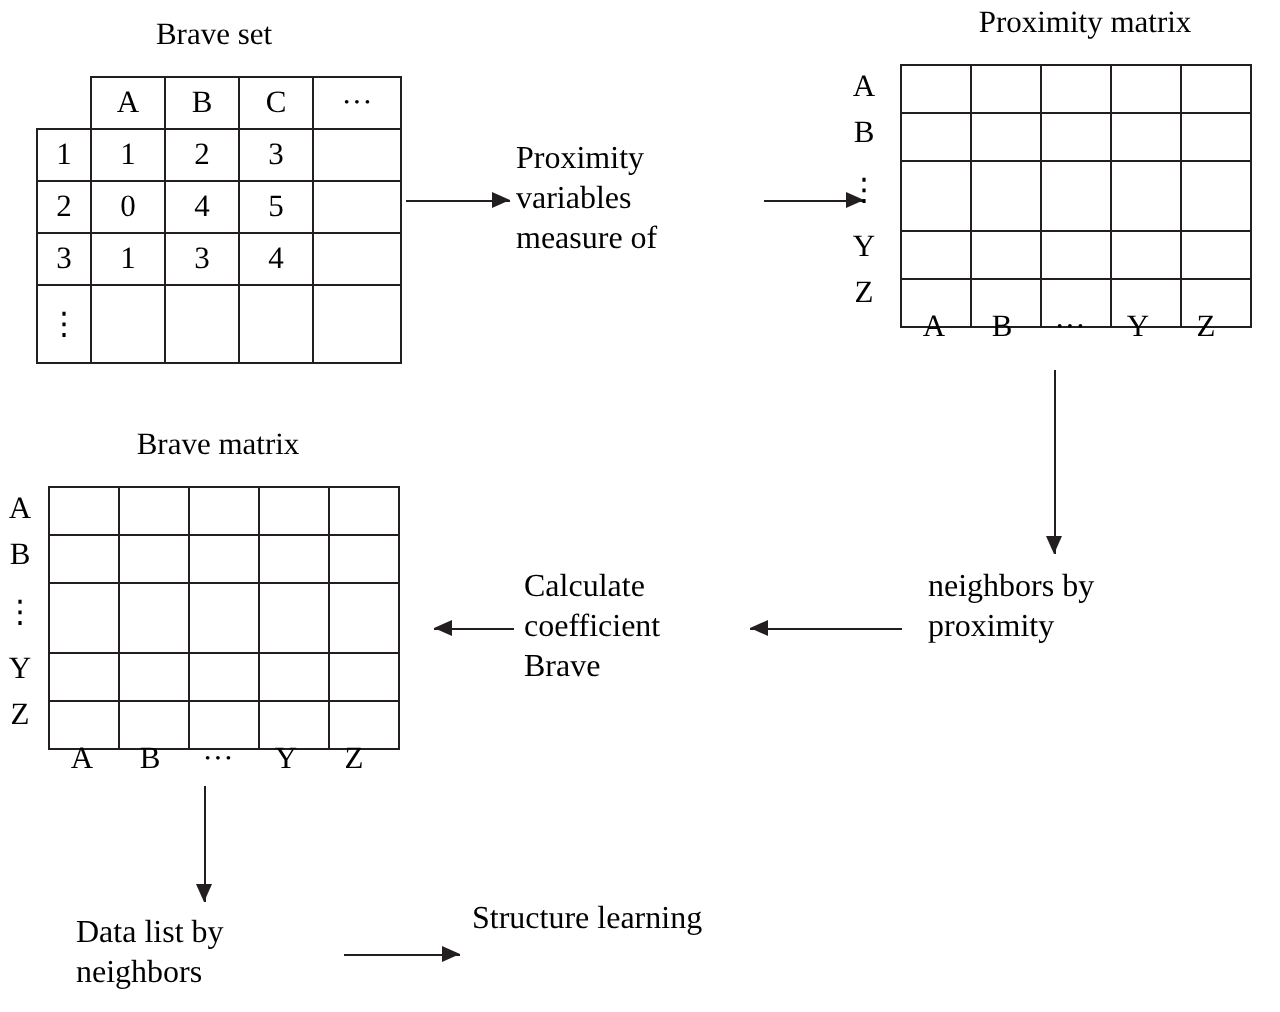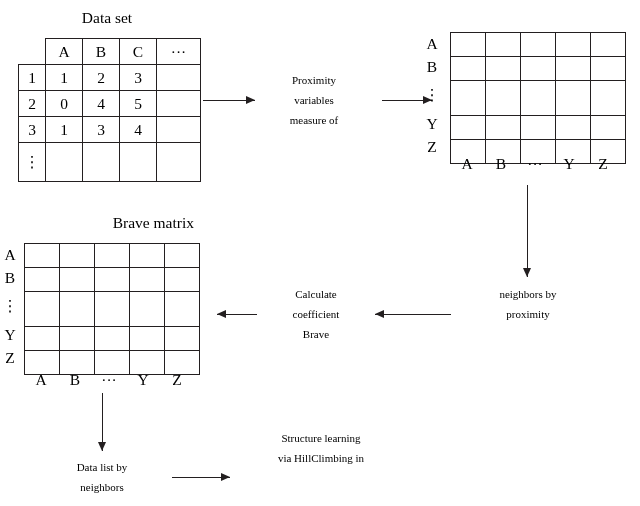--- a/index.html
+++ b/index.html
@@ -18,23 +18,23 @@
   }
   .caption {
     position: absolute;
     font-size: 15.5px;
     line-height: 19px;
     text-align: center;
     white-space: nowrap;
   }
   .proc {
     position: absolute;
-    font-size: 11px;
+    font-size: 16px;
     line-height: 20px;
-    text-align: center;
+    text-align: left;
   }
   
   table.grid {
     position: absolute;
     border-collapse: collapse;
     table-layout: fixed;
   }
   table.grid td {
     border: 1px solid #231f20;
     text-align: center;
@@ -127,21 +127,21 @@
     bottom: 0; left: 50%;
     transform: translateX(-50%);
   }
 </style>
 </head>
 <body>
 
 <div id="canvas">
 
   <div class="caption" style="left:18px; top:8px; width:178px;">
-    <span>Data set</span>
+    <span>Brave set</span>
   </div>
 
   <table class="grid" id="dataset-table">
     <tbody>
       <tr>
         <td class="c0 open"></td>
         <td class="c1">A</td>
         <td class="c2">B</td>
         <td class="c3">C</td>
         <td class="c4">···</td>
@@ -186,20 +186,23 @@
     <div>Proximity</div>
     <div>variables</div>
     <div>measure of</div>
   </div>
 
   <div class="arrow" style="left:382px; top:92px; width:50px; height:16px;">
     <div class="shaft-h" style="width:50px;"></div>
     <div class="head right"></div>
   </div>
 
+  <div class="caption" style="left:450px; top:2px; width:185px;">
+    <span>Proximity matrix</span>
+  </div>
 
   <div class="side-labels" style="left:424px; top:32px;">
     <span>A</span>
     <span>B</span>
     <span class="tall">⋮</span>
     <span>Y</span>
     <span>Z</span>
   </div>
 
   <table class="grid matrix" id="proximity-matrix">
@@ -269,21 +272,21 @@
     <div>Calculate</div>
     <div>coefficient</div>
     <div>Brave</div>
   </div>
 
   <div class="arrow" style="left:217px; top:306px; width:40px; height:16px;">
     <div class="shaft-h" style="width:40px;"></div>
     <div class="head left"></div>
   </div>
 
-  <div class="caption" style="left:24px; top:213px; width:170px;text-align:right;">
+  <div class="caption" style="left:24px; top:213px; width:170px;">
     <span>Brave matrix</span>
   </div>
 
   <div class="side-labels" style="left:2px; top:243px;">
     <span>A</span>
     <span>B</span>
     <span class="tall">⋮</span>
     <span>Y</span>
     <span>Z</span>
   </div>
@@ -344,18 +347,17 @@
   <div class="proc" style="left:38px; top:457px; width:128px;">
     <div>Data list by</div>
     <div>neighbors</div>
   </div>
 
   <div class="arrow" style="left:172px; top:469px; width:58px; height:16px;">
     <div class="shaft-h" style="width:58px;"></div>
     <div class="head right"></div>
   </div>
 
-  <div class="proc" style="left:236px; top:428px; width:170px;">
+  <div class="proc" style="left:236px; top:450px; width:170px;">
     <div>Structure learning</div>
-    <div>via HillClimbing in</div>
   </div>
 
 </div>
 
 </body></html>

